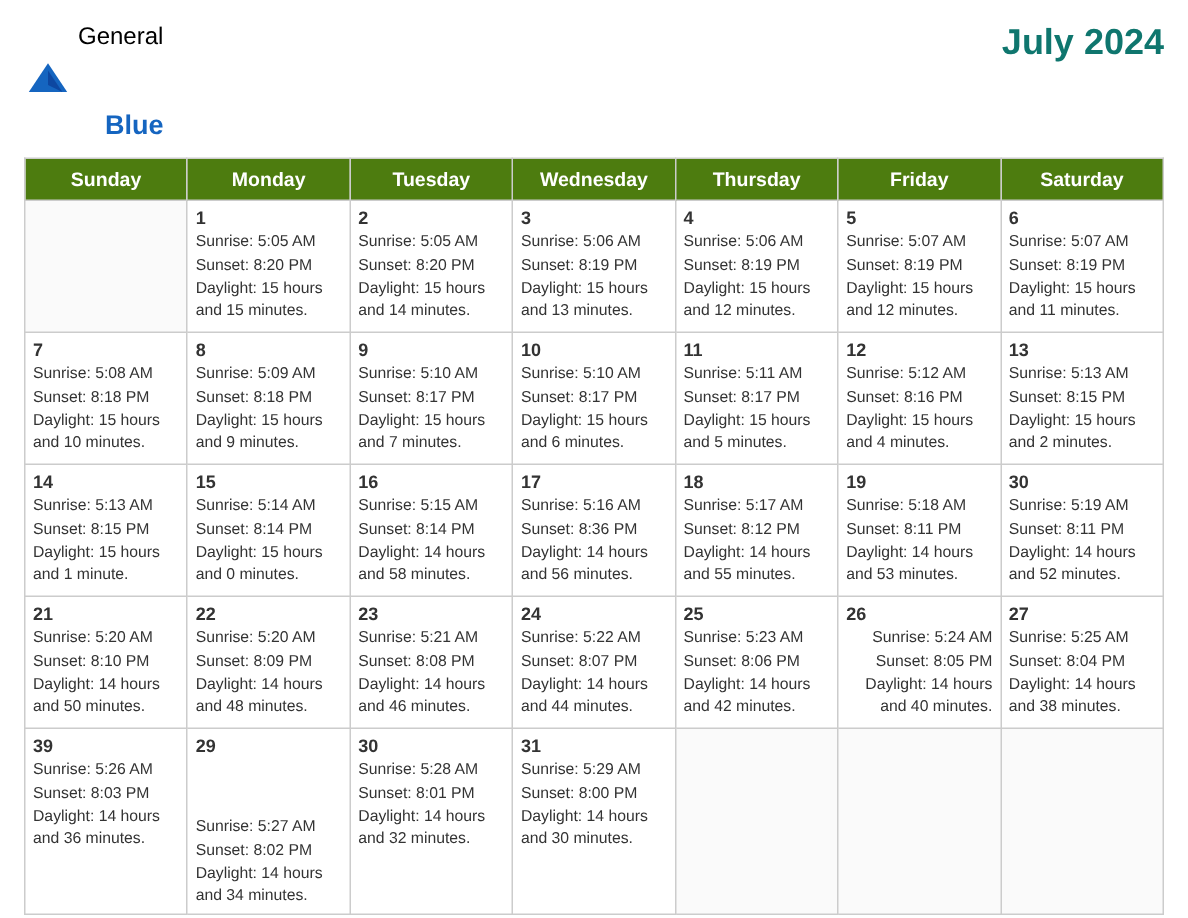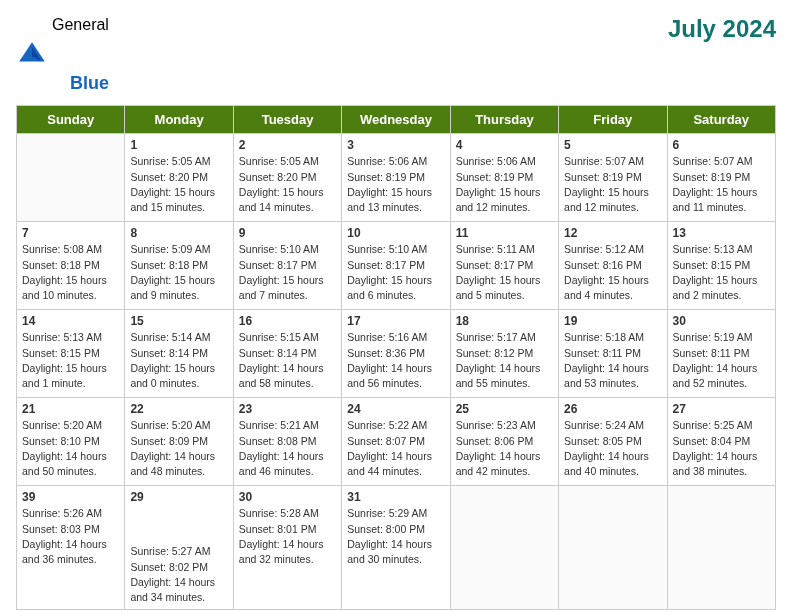--- a/index.html
+++ b/index.html
@@ -290,21 +290,21 @@
         </td>
         <td>
           <div class="day-num">25</div>
           <div class="day-info" style="white-space: pre-line;">Sunrise: 5:23 AM
 Sunset: 8:06 PM
 Daylight: 14 hours
 and 42 minutes.</div>
         </td>
         <td>
           <div class="day-num">26</div>
-          <div class="day-info" style="white-space: pre-line;">Sunrise: 5:24 AM
+          <div class="day-info" style="white-space: pre-line; text-align: right;">Sunrise: 5:24 AM
 Sunset: 8:05 PM
 Daylight: 14 hours
 and 40 minutes.</div>
         </td>
         <td>
           <div class="day-num">27</div>
           <div class="day-info" style="white-space: pre-line;">Sunrise: 5:25 AM
 Sunset: 8:04 PM
 Daylight: 14 hours
 and 38 minutes.</div>

